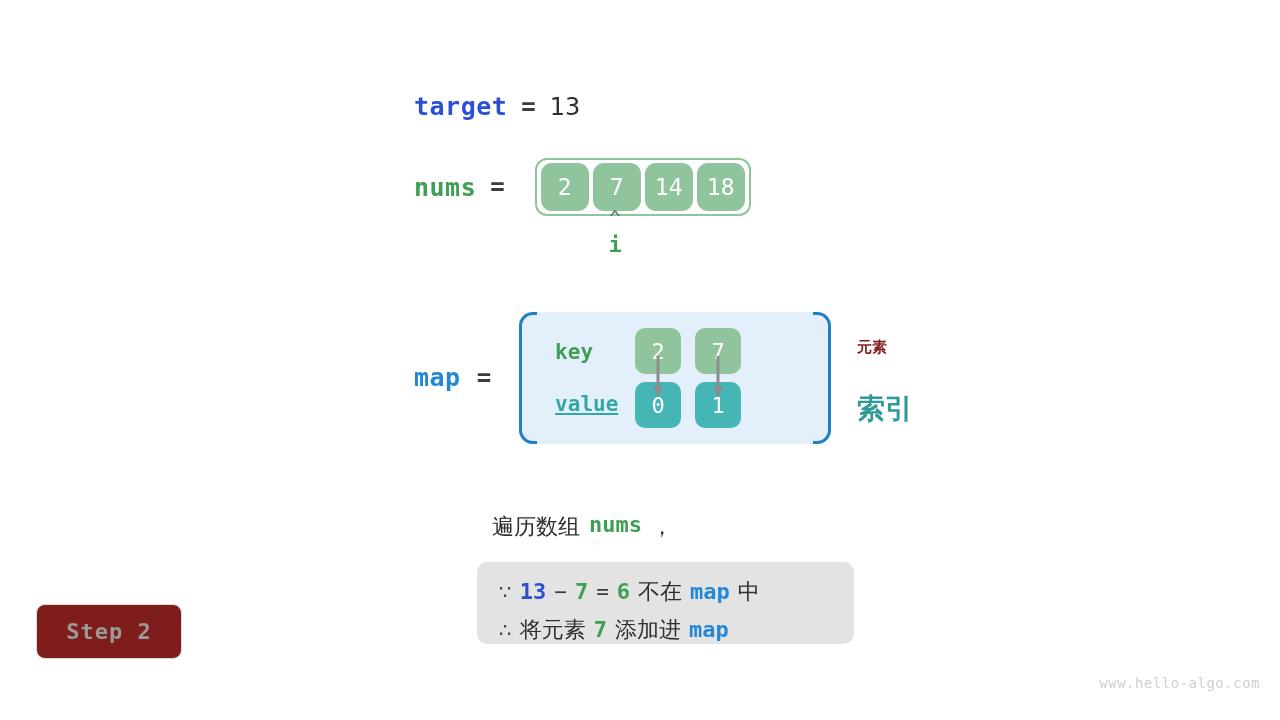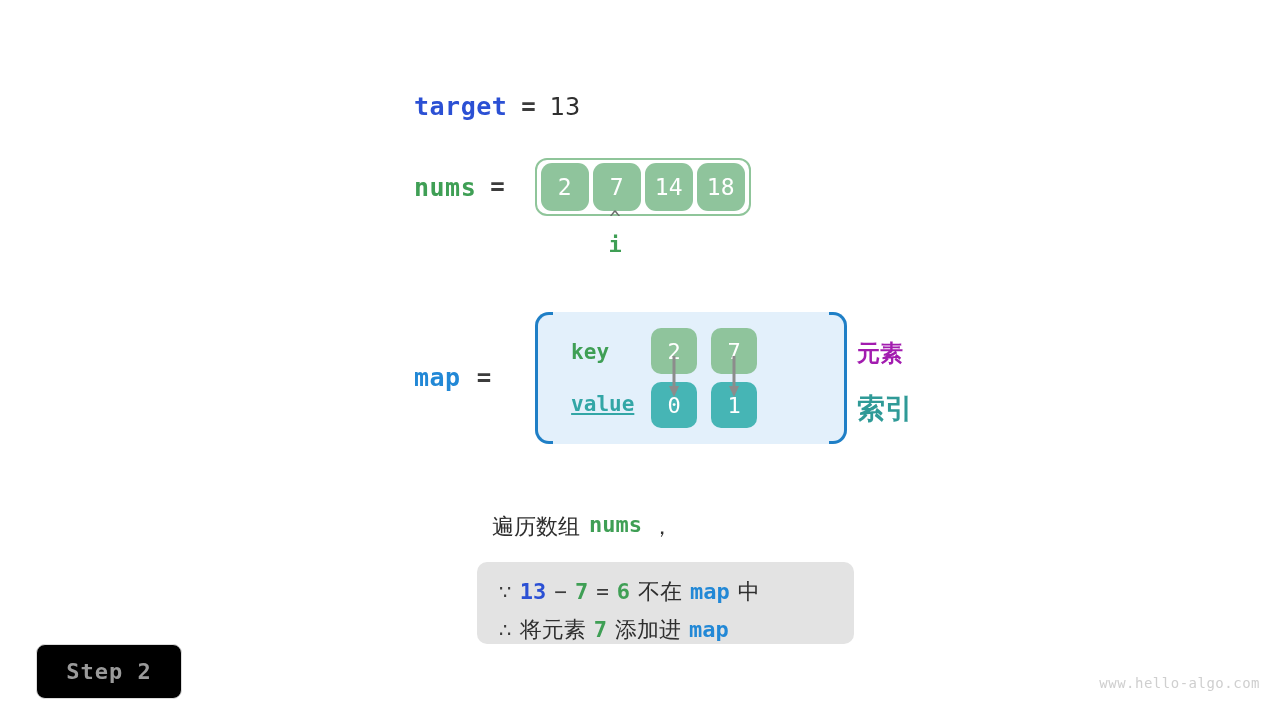--- a/index.html
+++ b/index.html
@@ -125,21 +125,21 @@
     letter-spacing: 0.5px;
     line-height: 132px;
   }
   #map-row .eq {
     margin-left: 16px;
     line-height: 132px;
   }
 
   #map-box {
     position: relative;
-    margin-left: 44px;
+    margin-left: 28px;
     width: 312px;
     height: 132px;
     background: #e3f0fb;
     border-radius: 14px;
   }
   #map-box .bracket {
     position: absolute;
     top: 0;
     width: 18px;
     height: 132px;
@@ -255,43 +255,43 @@
     font-family: "DejaVu Sans Mono", "Liberation Mono", monospace;
     color: #3c3c3c;
     font-size: 21px;
   }
 
   
   #side-element {
     position: absolute;
     left: 857px;
     top: 338px;
-    font-size: 23px;
-    font-weight: 700;
-    color: #a21caf;
+    font-size: 15px;
+    font-weight: 700;
+    color: #7f1d1d;
   }
   #side-index {
     position: absolute;
     left: 857px;
     top: 390px;
     font-size: 28px;
     font-weight: 700;
     color: #2f9a97;
   }
 
   
   #step-badge {
     position: absolute;
     left: 36px;
-    top: 644px;
+    top: 604px;
     width: 144px;
     height: 53px;
     border: 1.5px solid #dcdcdc;
     border-radius: 9px;
-    background: #000000;
+    background: #7f1d1d;
     display: flex;
     align-items: center;
     justify-content: center;
     font-family: "DejaVu Sans Mono", "Liberation Mono", monospace;
     font-size: 22px;
     font-weight: 700;
     color: #9a9a9a;
     letter-spacing: 1px;
   }
 

